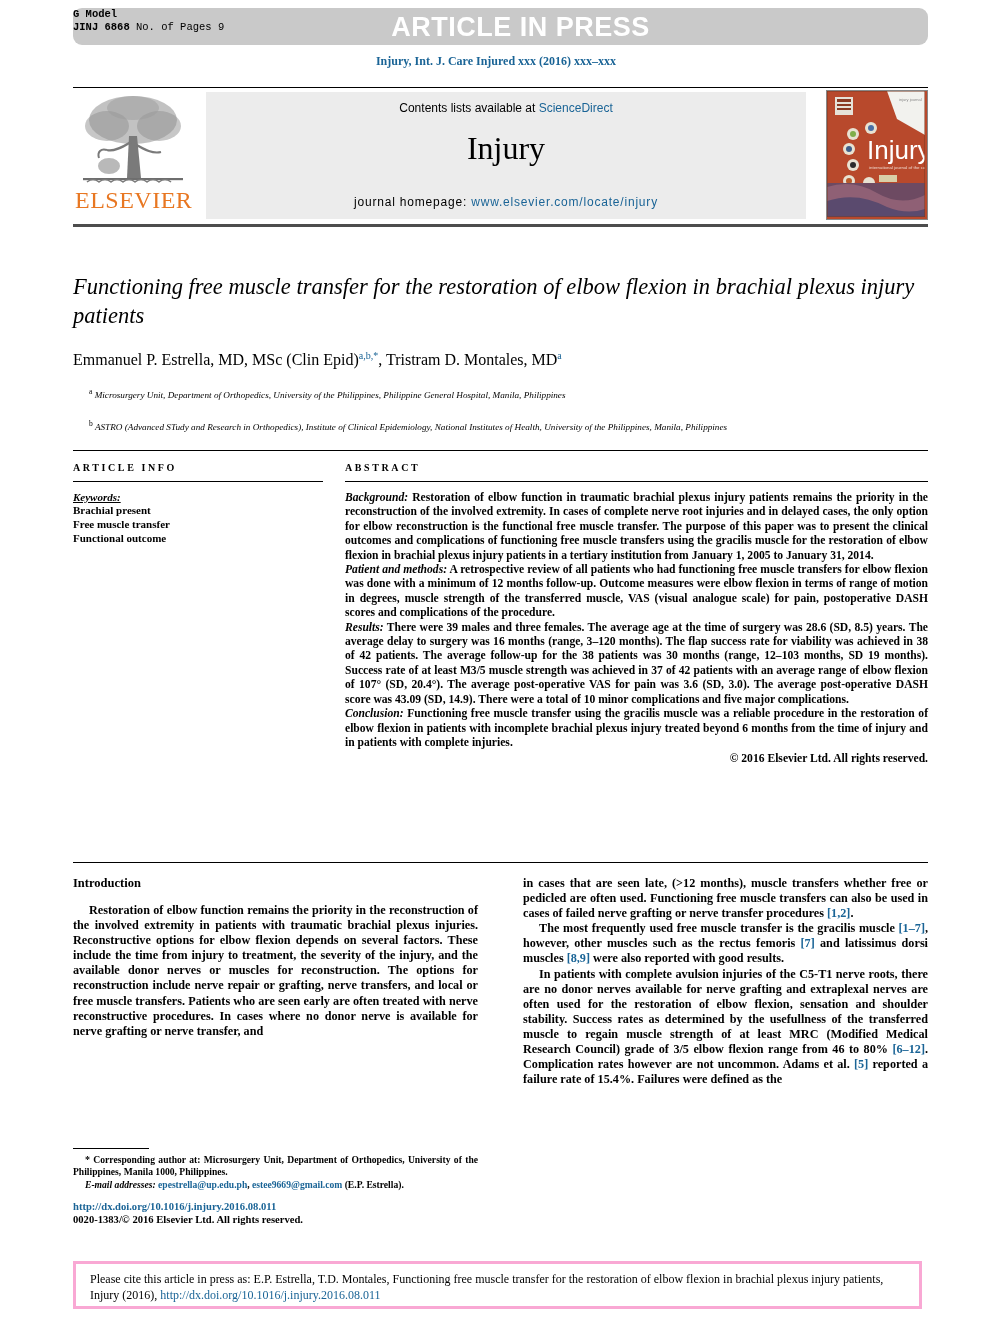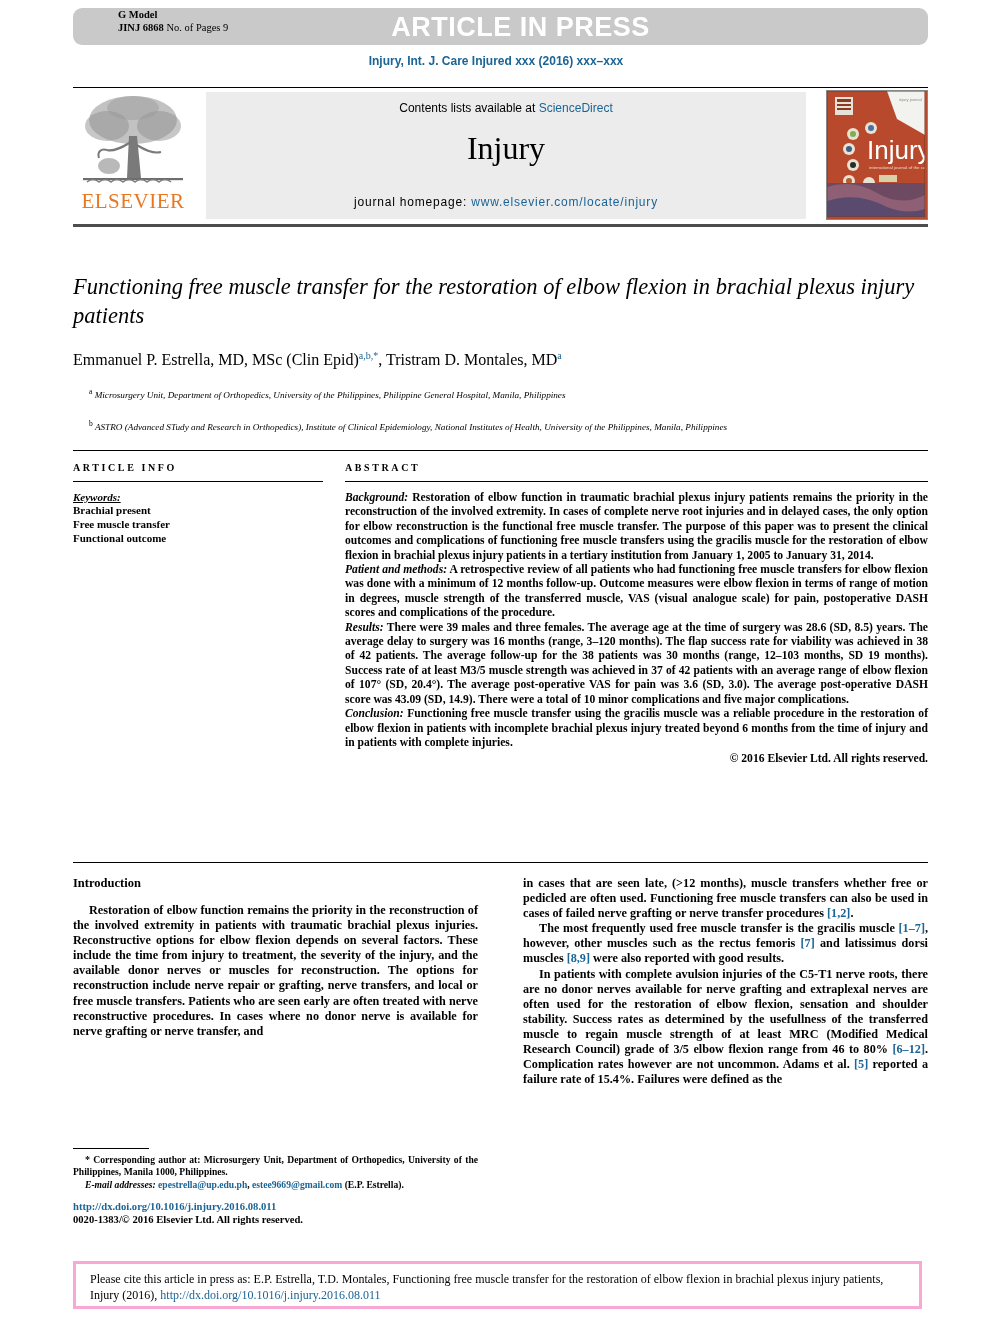--- a/index.html
+++ b/index.html
@@ -36,40 +36,39 @@
     font-family: "Liberation Sans", sans-serif;
     font-weight: bold;
     font-size: 27px;
     letter-spacing: 0.5px;
     padding-left: 40px;
   }
   .gmodel {
     position: absolute;
     left: 73px;
     top: 8px;
-    font-family: Liberation Serif, serif;
+    font-family: Liberation Mono, monospace;
     font-weight: bold;
     font-size: 10.5px;
     line-height: 13px;
     color: #000;
     z-index: 3;
-    padding-left: 45px;
   }
   .gmodel .sub { font-weight: bold; }
   .gmodel .sub .reg { font-weight: normal; }
 
   .journal-line {
     position: absolute;
     left: 0; right: 0;
     top: 54px;
     text-align: center;
     font-size: 12px;
     font-weight: bold;
     color: #1a6496;
-    font-family: Liberation Sans, sans-serif;
+    font-family: Liberation Serif, serif;
   }
 
   
   .masthead {
     position: absolute;
     left: 73px;
     top: 87px;
     width: 855px;
     height: 136px;
     border-top: 1.5px solid #000;
@@ -83,21 +82,21 @@
     height: 124px;
   }
   .elsevier-word {
     position: absolute;
     left: 2px;
     bottom: 2px;
     width: 116px;
     text-align: center;
     color: #E87722;
     font-family: "Liberation Serif", serif;
-    font-size: 21px;
+    font-size: 24px;
     letter-spacing: 0.5px;
   }
   .contents-box {
     position: absolute;
     left: 133px;
     top: 4px;
     right: 122px;
     height: 127px;
     background: #ececec;
   }

